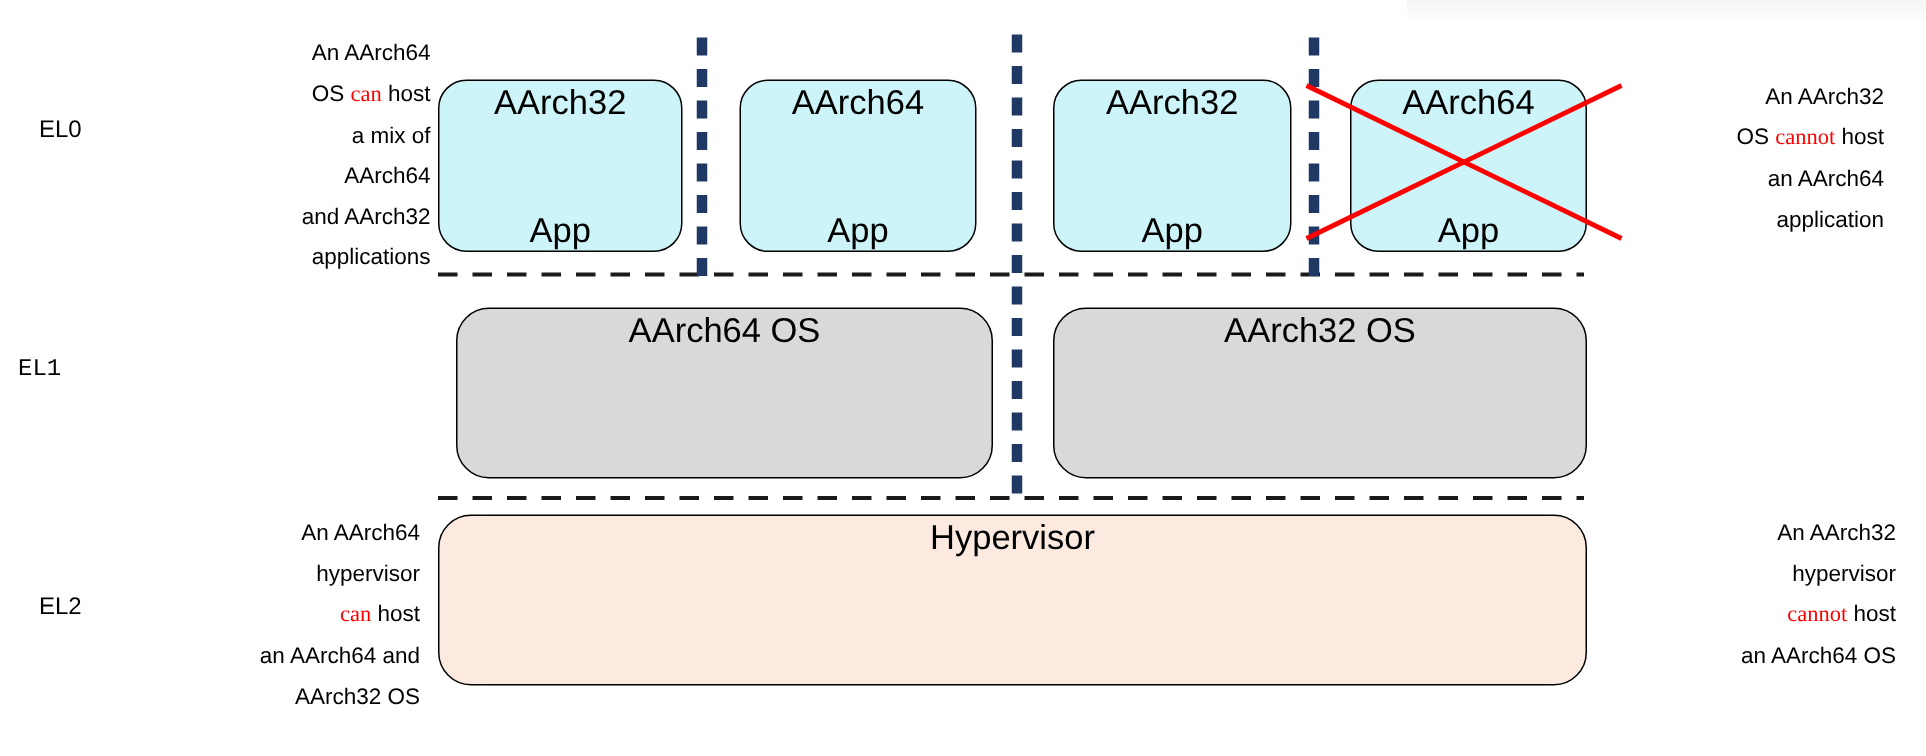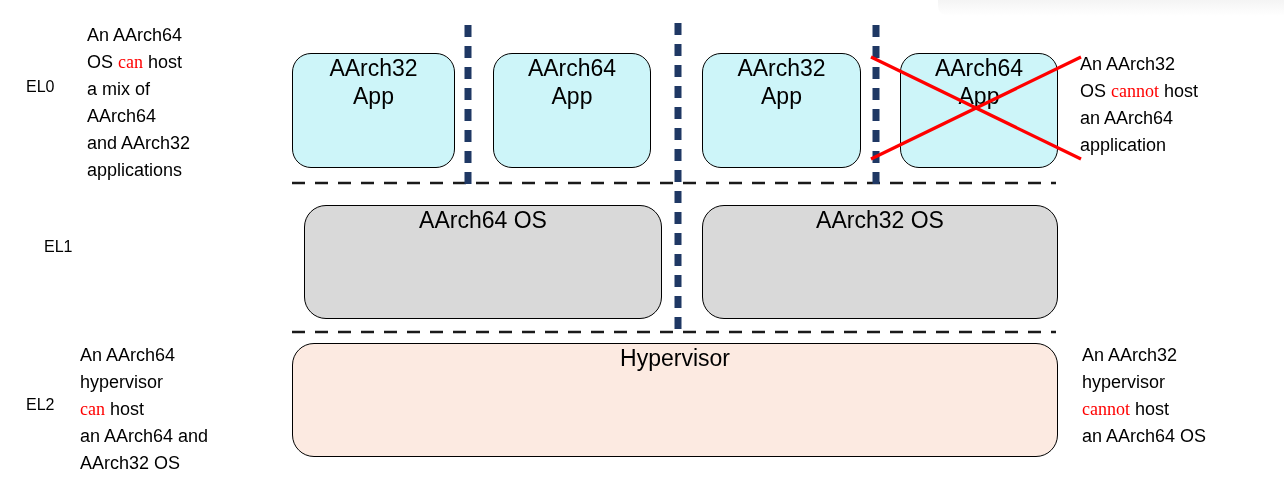--- a/index.html
+++ b/index.html
@@ -19,33 +19,33 @@
     border-bottom-left-radius: 10px;
   }
   .el-label {
     position: absolute;
     font-size: 16px;
     line-height: 27px;
     white-space: nowrap;
   }
   .ann {
     position: absolute;
-    text-align: left;
-    font-size: 18px;
+    text-align: right;
+    font-size: 15px;
     line-height: 27px;
   }
   .ann-line { white-space: nowrap; }
   .red { color: var(--emphasis-red, #ff0000); font-family: Liberation Serif, serif; }
   .box {
     position: absolute;
     border: 1.6px solid #000000;
     display: flex;
     flex-direction: column;
     align-items: center;
-    justify-content: flex-start;
+    justify-content: space-between;
     text-align: center;
     font-size: 23px;
     line-height: 28px;
     z-index: 1;
   }
   .app-box   { background: var(--app-fill, #cdf5f9); border-radius: 19px; top: 53px; height: 113px; }
   .os-box    { background: var(--os-fill, #d9d9d9);  border-radius: 22px; top: 205px; height: 112px; }
   .hyp-box   { background: var(--hypervisor-fill, #fceae1); border-radius: 22px; top: 343px; height: 112px; left: 292px; width: 764px; }
   .app-1 { left: 292px; width: 161px; }
   .app-2 { left: 493px; width: 156px; }
@@ -65,21 +65,21 @@
   .x-line { stroke: var(--cross-red, #ff0000); stroke-width: 3.2; }
 </style>
 </head>
 <body>
 
 <div class="stage">
 
   <div class="top-right-band"></div>
 
   <div class="el-label" style="left:26px; top:73px;">EL0</div>
-  <div class="el-label" style="left:44px; top:233px;">EL1</div>
+  <div class="el-label" style="left:12px; top:233px;font-family:Liberation Mono, monospace;">EL1</div>
   <div class="el-label" style="left:26px; top:391px;">EL2</div>
 
   <div class="ann" style="left:87px; top:22px; width:200px;">
     <div class="ann-line"><span>An AArch64</span></div>
     <div class="ann-line"><span>OS </span><span class="red">can</span><span> host</span></div>
     <div class="ann-line"><span>a mix of</span></div>
     <div class="ann-line"><span>AArch64</span></div>
     <div class="ann-line"><span>and AArch32</span></div>
     <div class="ann-line"><span>applications</span></div>
   </div>

